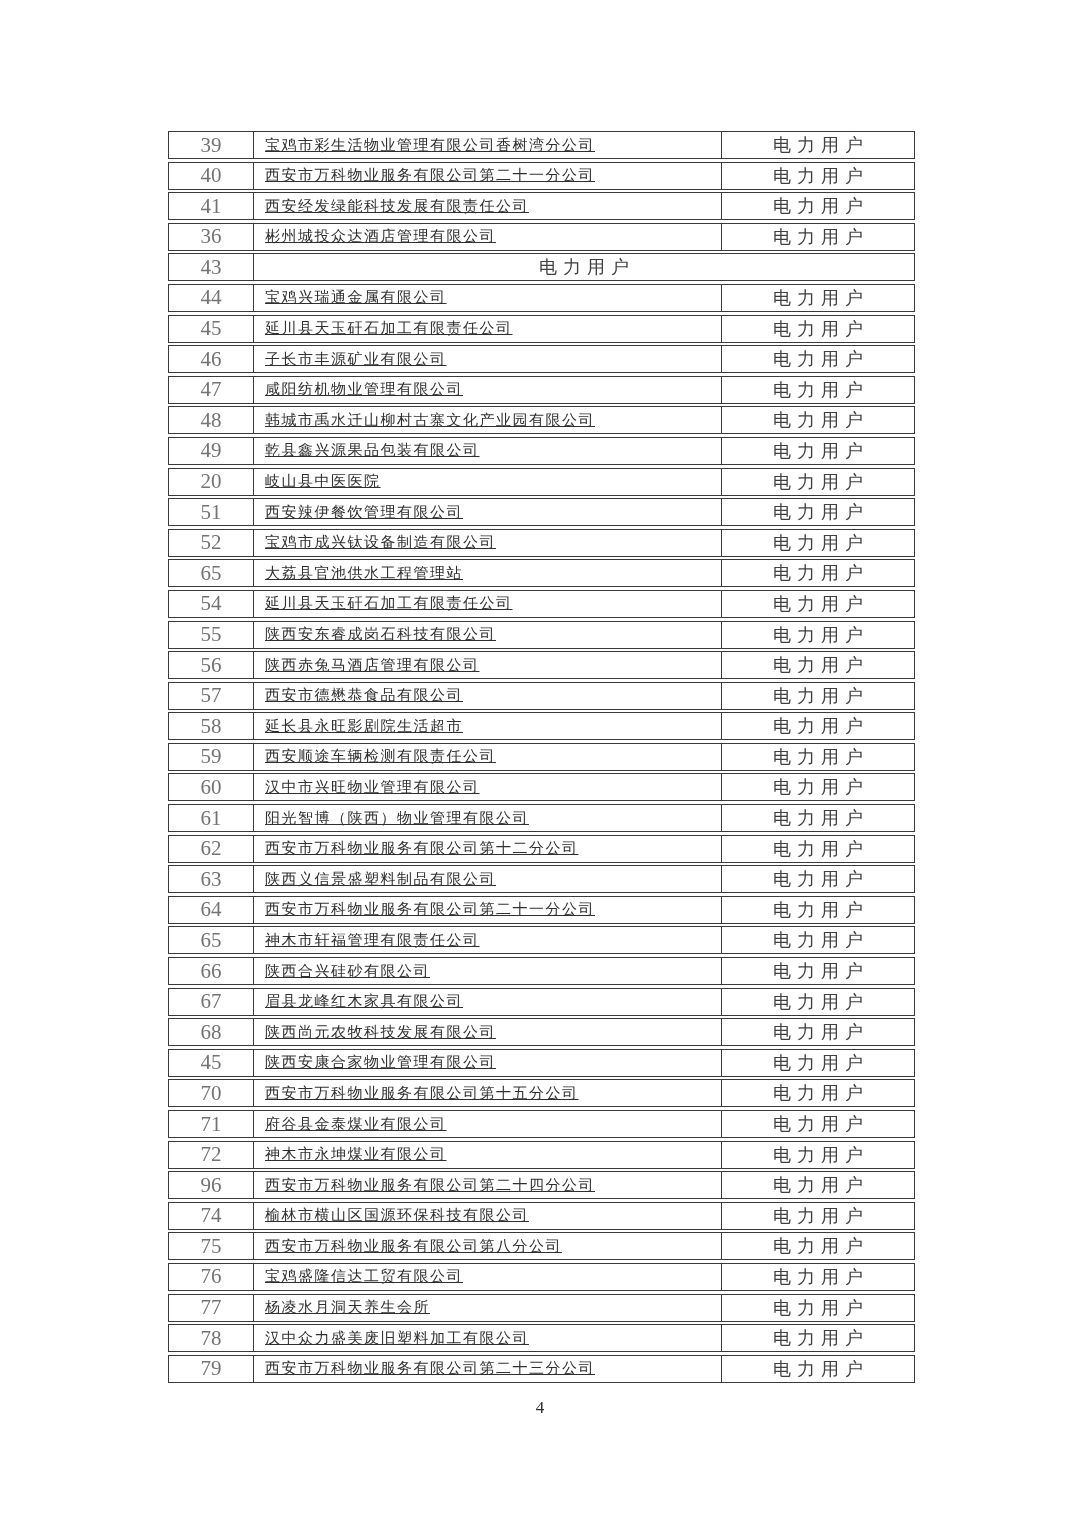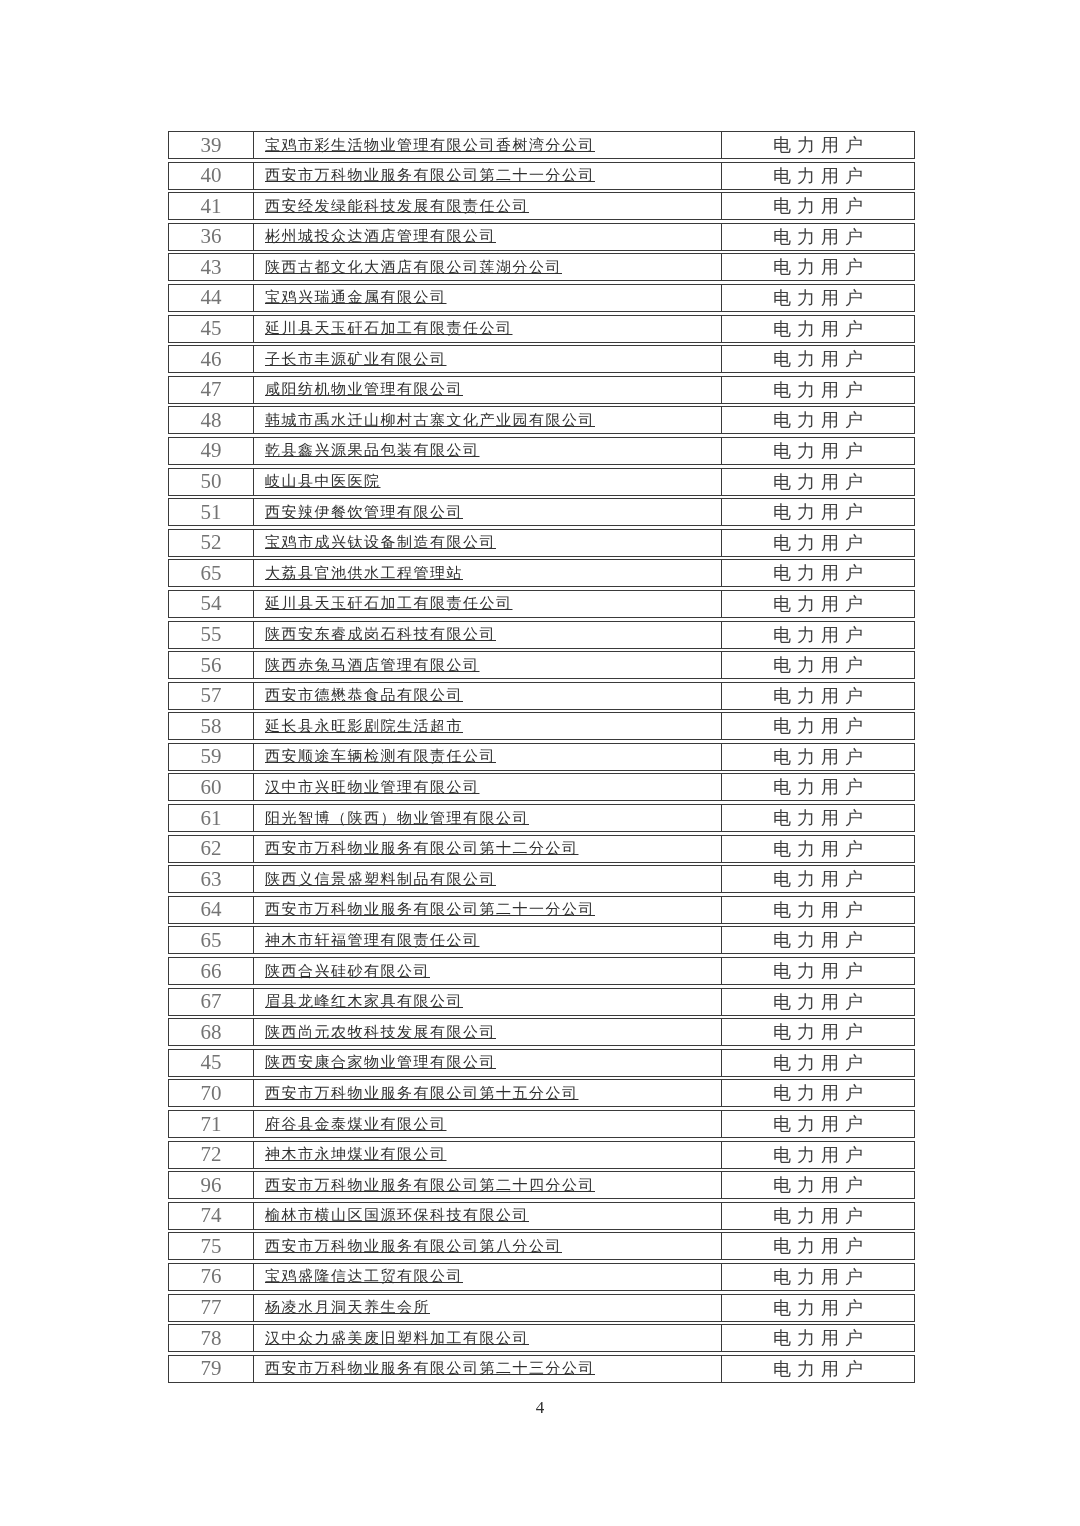--- a/index.html
+++ b/index.html
@@ -93,21 +93,20 @@
         <div class="cell c-name">西安经发绿能科技发展有限责任公司</div>
         <div class="cell c-cat">电力用户</div>
       </div>
       <div class="row">
         <div class="cell c-no">36</div>
         <div class="cell c-name">彬州城投众达酒店管理有限公司</div>
         <div class="cell c-cat">电力用户</div>
       </div>
       <div class="row">
         <div class="cell c-no">43</div>
-        <div class="cell c-name">陕西古都文化大酒店有限公司莲湖分公司</div>
         <div class="cell c-cat">电力用户</div>
       </div>
       <div class="row">
         <div class="cell c-no">44</div>
         <div class="cell c-name">宝鸡兴瑞通金属有限公司</div>
         <div class="cell c-cat">电力用户</div>
       </div>
       <div class="row">
         <div class="cell c-no">45</div>
         <div class="cell c-name">延川县天玉矸石加工有限责任公司</div>
@@ -127,21 +126,21 @@
         <div class="cell c-no">48</div>
         <div class="cell c-name">韩城市禹水迁山柳村古寨文化产业园有限公司</div>
         <div class="cell c-cat">电力用户</div>
       </div>
       <div class="row">
         <div class="cell c-no">49</div>
         <div class="cell c-name">乾县鑫兴源果品包装有限公司</div>
         <div class="cell c-cat">电力用户</div>
       </div>
       <div class="row">
-        <div class="cell c-no">50</div>
+        <div class="cell c-no">20</div>
         <div class="cell c-name">岐山县中医医院</div>
         <div class="cell c-cat">电力用户</div>
       </div>
       <div class="row">
         <div class="cell c-no">51</div>
         <div class="cell c-name">西安辣伊餐饮管理有限公司</div>
         <div class="cell c-cat">电力用户</div>
       </div>
       <div class="row">
         <div class="cell c-no">52</div>

